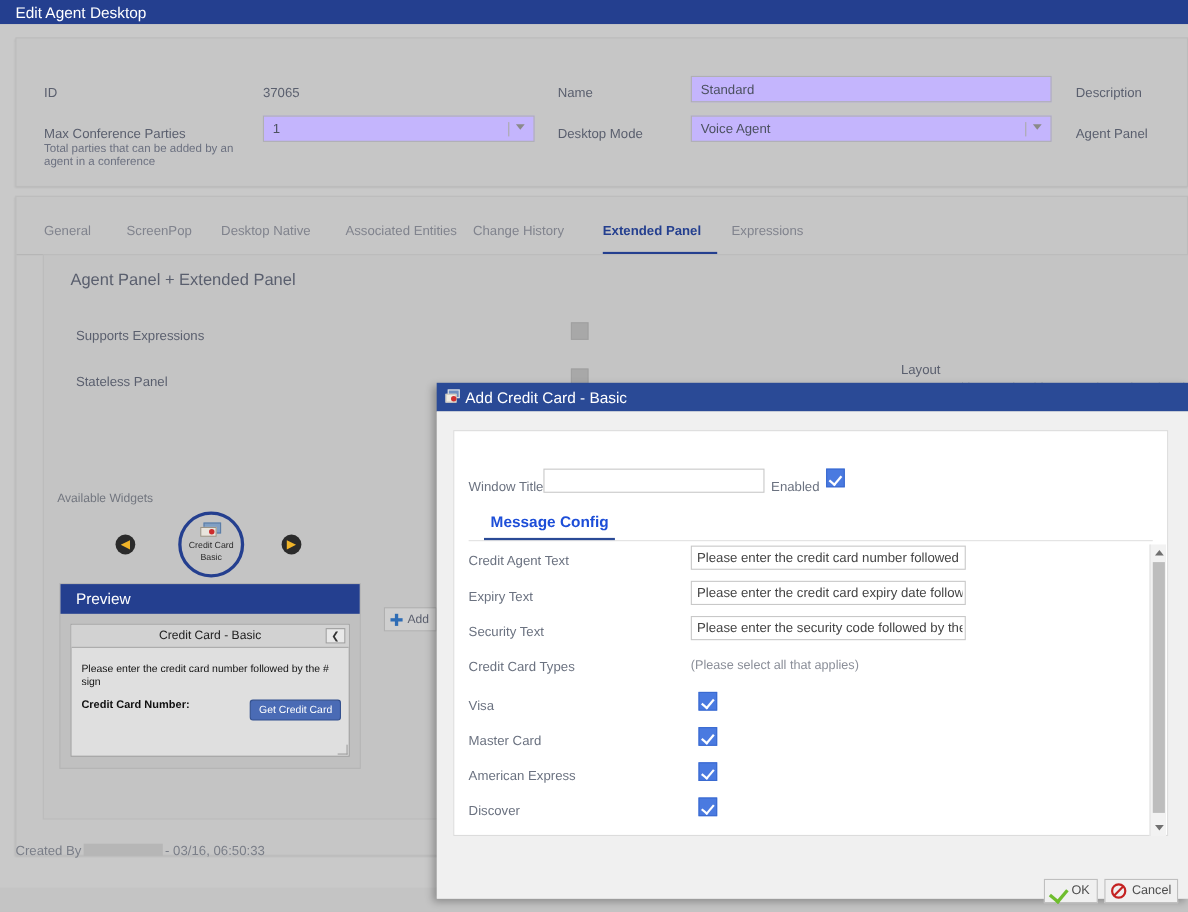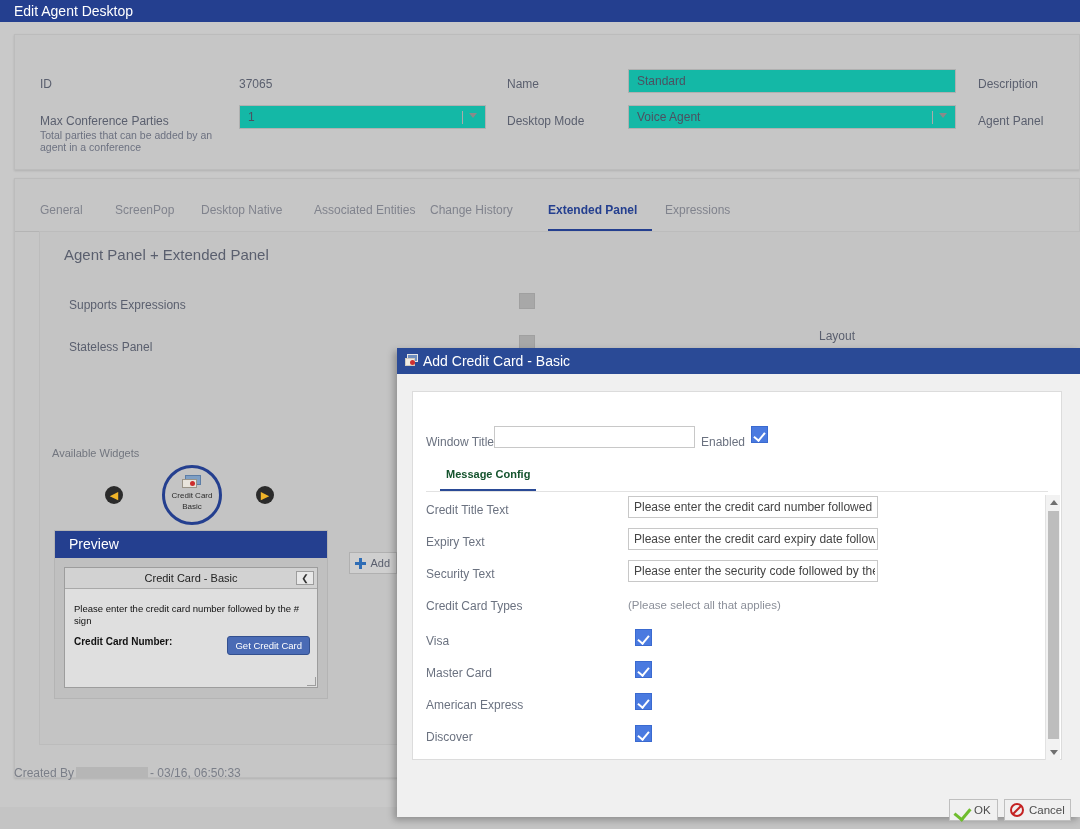--- a/index.html
+++ b/index.html
@@ -63,21 +63,21 @@
   }
   .hdr-sub {
     position: absolute;
     font-size: 10.5px;
     color: #6c7180;
     width: 190px;
     line-height: 12px;
   }
   .field-box {
     position: absolute;
-    background: #14b8a6;
+    background: #c4b5fd;
     border: 1px solid #b0b0b0;
     box-sizing: border-box;
     height: 24px;
     font-size: 12px;
     color: #4c5161;
     line-height: 22px;
     padding-left: 8px;
     white-space: nowrap;
     overflow: hidden;
   }
@@ -475,23 +475,23 @@
     position: absolute;
     left: 13px; top: 70px;
     width: 622px; height: 29px;
     border-bottom: 1px solid #e2e2e2;
   }
   #mc-tab {
     position: absolute;
     left: 14px; top: 0;
     height: 29px;
     line-height: 24px;
-    font-size: 11px;
+    font-size: 14px;
     font-weight: bold;
-    color: #14532d;
+    color: #1d4ed8;
     border-bottom: 2px solid #2a4a96;
     padding: 0 6px;
     box-sizing: border-box;
   }
 
   
   .mc-label {
     position: absolute;
     left: 13px;
     font-size: 12px;
@@ -713,21 +713,21 @@
       <span id="wt-label">Window Title</span>
       <input id="window-title-input" type="text" value="" placeholder="" style="">
 
       <span id="enabled-label">Enabled</span>
       <span class="blue-check" style="left:338px; top:34px;"></span>
 
       <div id="mc-tabstrip">
         <div id="mc-tab">Message Config</div>
       </div>
 
-      <span class="mc-label" style="top:111px;">Credit Title Text</span>
+      <span class="mc-label" style="top:111px;">Credit Agent Text</span>
       <input class="mc-input" style="top: 104px;" type="text" value="Please enter the credit card number followed by the # sign">
 
       <span class="mc-label" style="top:143px;">Expiry Text</span>
       <input class="mc-input" style="top: 136px;" type="text" value="Please enter the credit card expiry date followed by the # sign">
 
       <span class="mc-label" style="top:175px;">Security Text</span>
       <input class="mc-input" style="top: 168px;" type="text" value="Please enter the security code followed by the # sign">
 
       <span class="mc-label" style="top:207px;">Credit Card Types</span>
       <span class="mc-hint" style="top:207px;">(Please select all that applies)</span>

